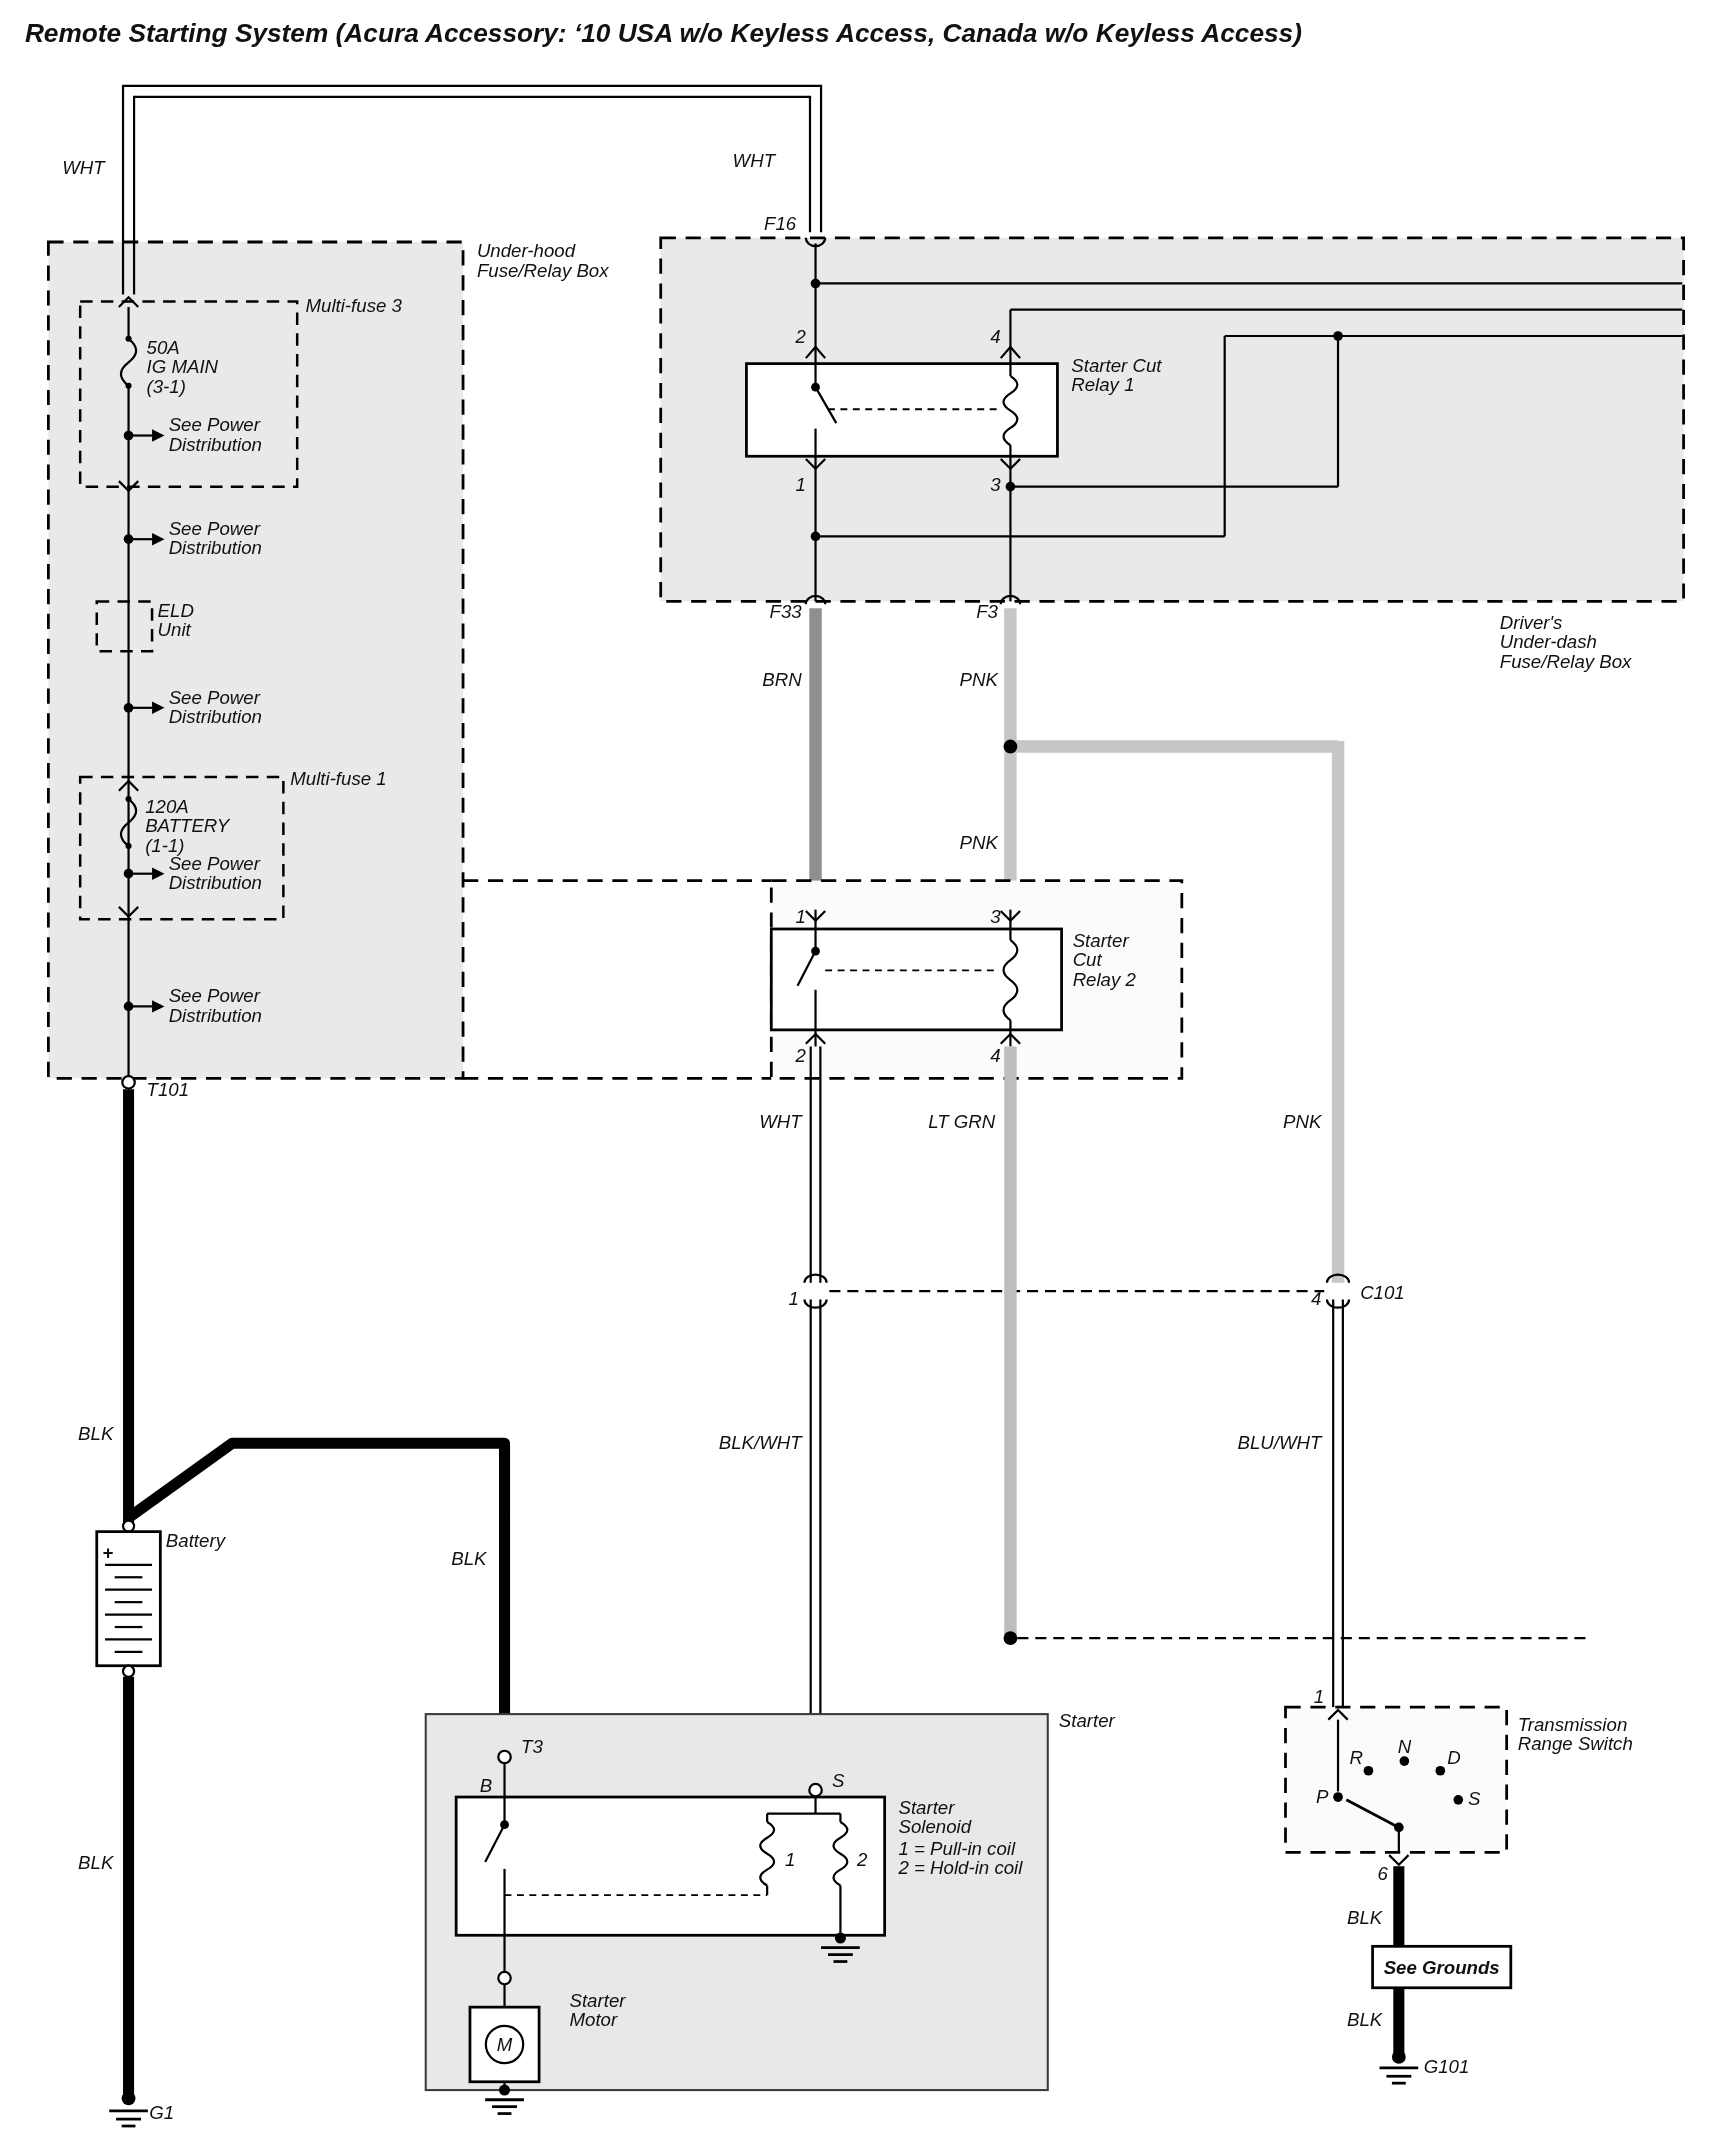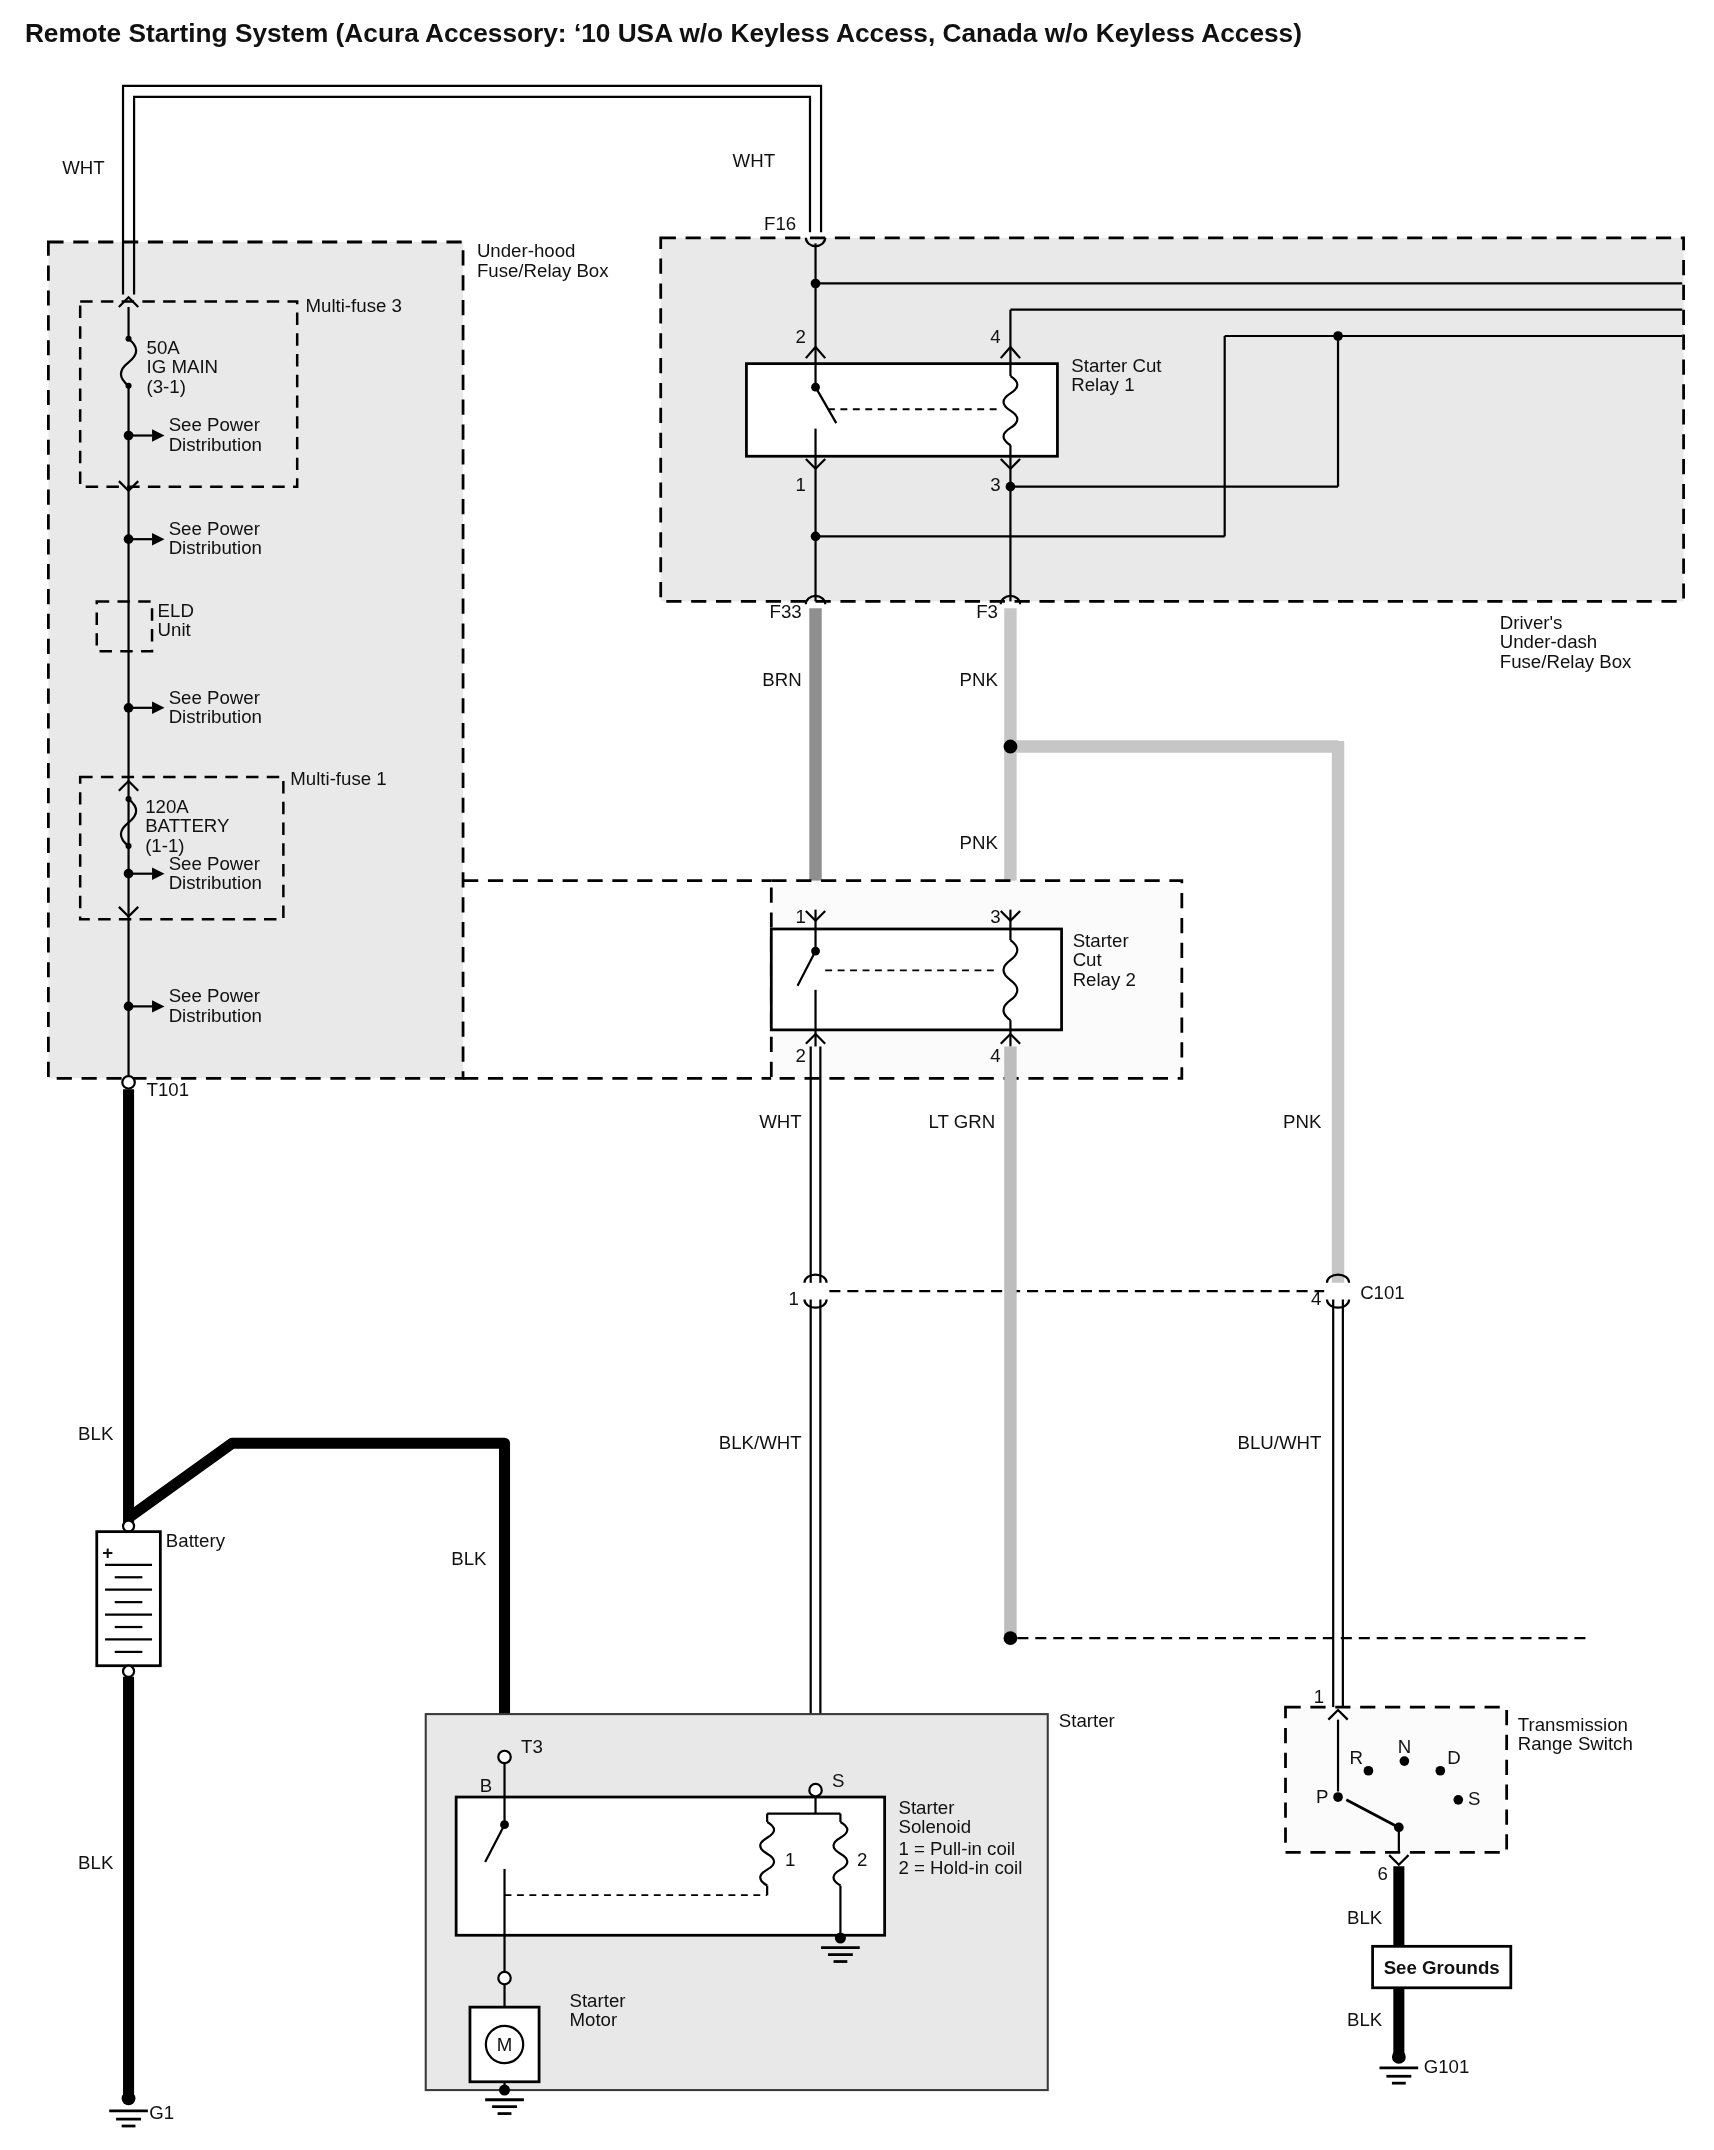--- a/index.html
+++ b/index.html
@@ -1,16 +1,16 @@
 <!DOCTYPE html>
 <html style="font-size:12.3px"><head>
 <meta charset="utf-8">
 <style>
   html,body{margin:0;padding:0;background:#fff;}
-  .page{width:1714px;height:2151px;}
+  .page{width:1714px;height:2151px;font-style:italic;}
   svg{display:block;width:1714px;height:2151px;}
   text{font-family:"Liberation Sans",sans-serif;font-size:13.5px;fill:#111;}
   .ttl{font-size:19px;font-weight:bold;}
   .b{font-weight:bold;}
   .end{text-anchor:end;}
   .mid{text-anchor:middle;}
   .ln{stroke:#000;stroke-width:1.6;fill:none;}
   .ln2{stroke:#000;stroke-width:2;fill:none;}
   .thick{stroke:#000;stroke-width:8;fill:none;}
   .thickj{stroke:#000;stroke-width:8;fill:none;stroke-linejoin:round;}

